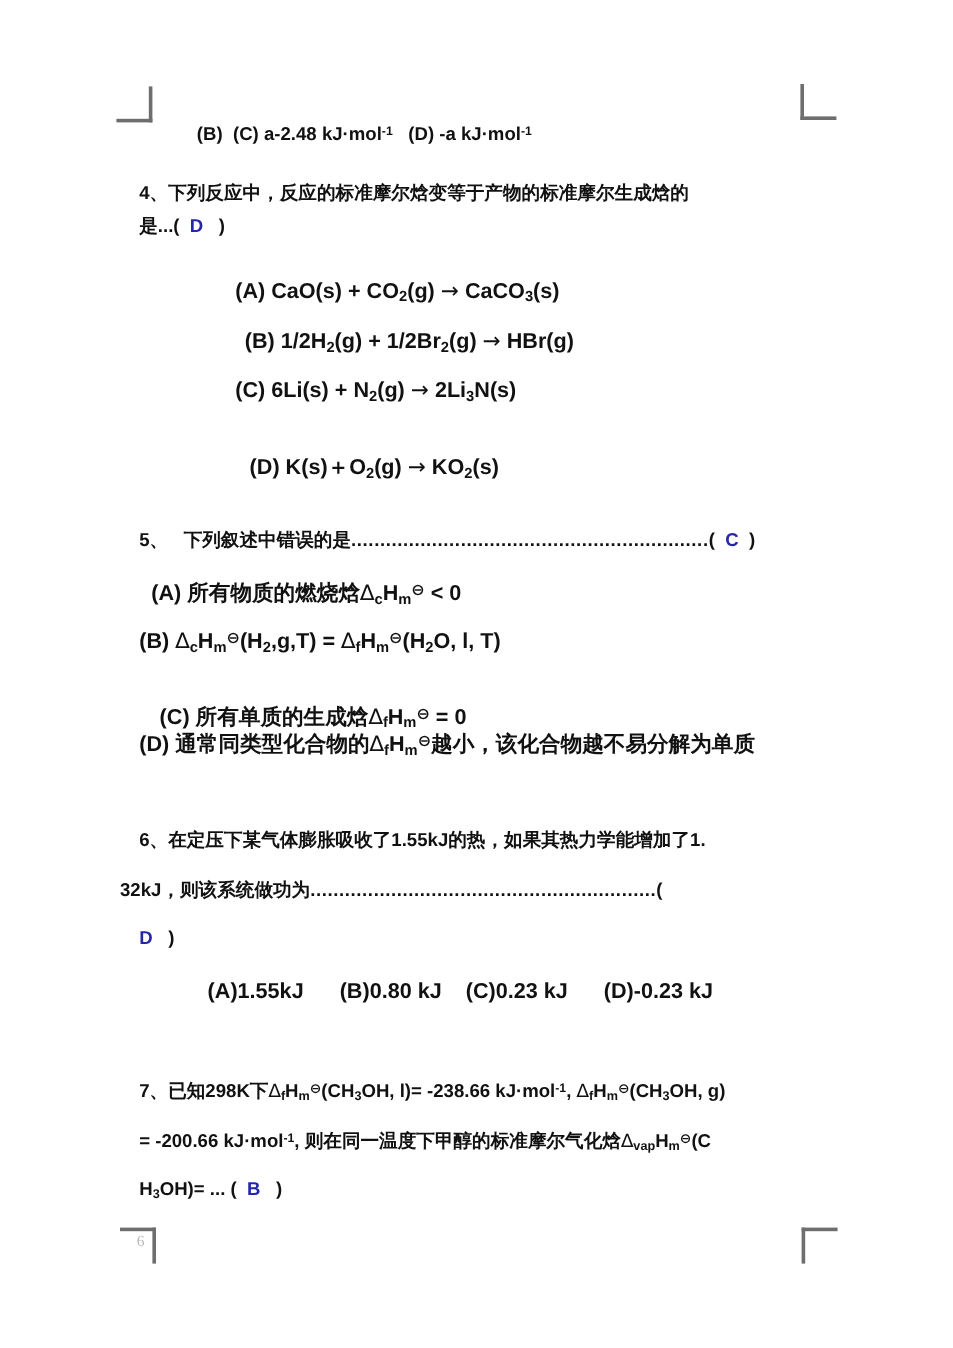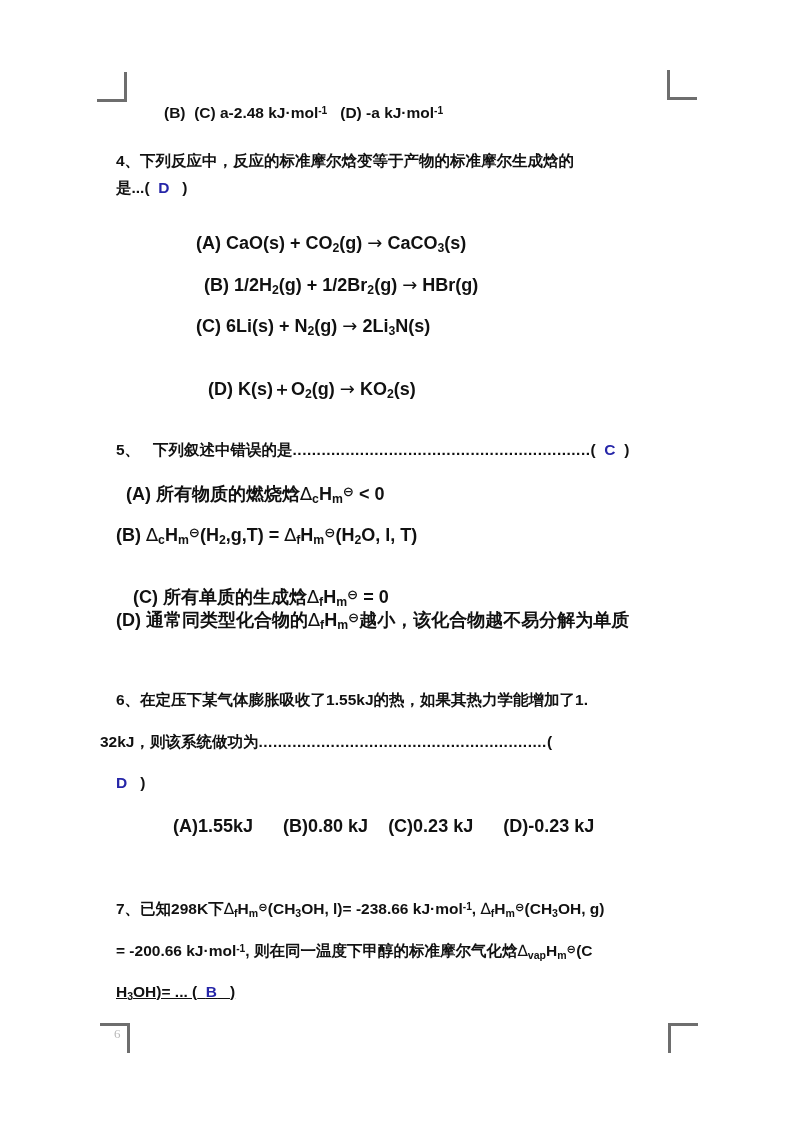--- a/index.html
+++ b/index.html
@@ -192,18 +192,18 @@
     </div>
 
     <div class="line body-txt" style="left:116px; top:899px;">
       <span>7、已知298K下</span><span class="delta">∆</span><sub>f</sub><span>H</span><sub>m</sub><span class="theta">⊖</span><span>(CH</span><sub>3</sub><span>OH, l)= -238.66 kJ·mol</span><sup>-1</sup><span>, </span><span class="delta">∆</span><sub>f</sub><span>H</span><sub>m</sub><span class="theta">⊖</span><span>(CH</span><sub>3</sub><span>OH, g)</span>
     </div>
 
     <div class="line body-txt" style="left:116px; top:941px;">
       <span>= -200.66 kJ·mol</span><sup>-1</sup><span>, 则在同一温度下甲醇的标准摩尔气化焓</span><span class="delta">∆</span><sub>vap</sub><span>H</span><sub>m</sub><span class="theta">⊖</span><span>(C</span>
     </div>
 
-    <div class="line body-txt" style="left:116px; top:983px;text-decoration:underline;">
+    <div class="line body-txt" style="left:116px; top:983px;">
       <span>H</span><sub>3</sub><span>OH)= ... (</span>&nbsp;&nbsp;<span class="ans">B</span>&nbsp;&nbsp;&nbsp;<span>)</span>
     </div>
 
   </div>
 </div>
 
 </body></html>

